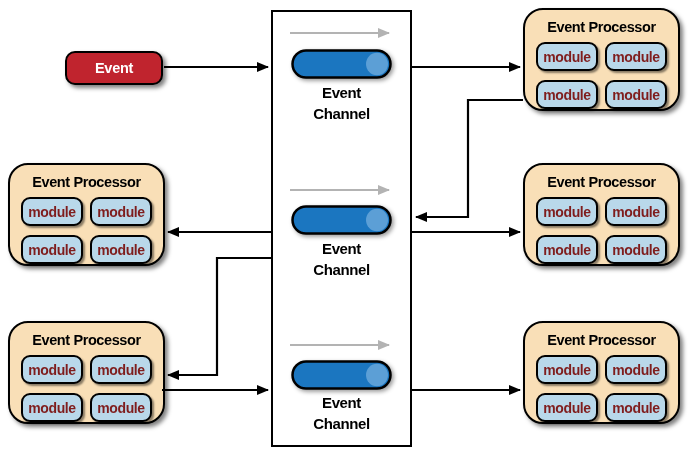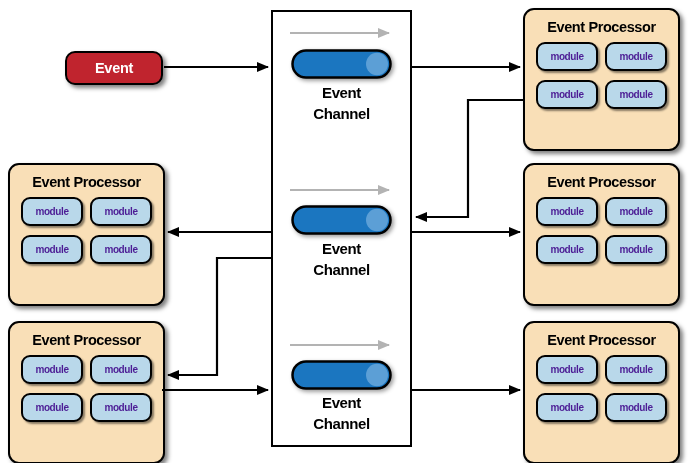--- a/index.html
+++ b/index.html
@@ -17,37 +17,37 @@
     position:absolute;left:291px;width:101px;height:30px;
     filter:drop-shadow(2px 2px 2px rgba(0,0,0,0.40));
   }
   .channel-label{
     position:absolute;left:271px;width:141px;text-align:center;
     font-size:15px;font-weight:700;letter-spacing:-0.4px;line-height:21px;color:#000;
   }
 
   
   .processor{
-    position:absolute;width:157px;height:143px;box-sizing:border-box;
-    background:#f9dfb7;border:2.5px solid #000;border-radius:11px;
+    position:absolute;width:157px;height:103px;box-sizing:border-box;
+    background:#f9dfb7;border:2.5px solid #000;border-radius:20px;
     box-shadow:3px 3px 4px rgba(0,0,0,0.50);
   }
   .proc-title{
     margin-top:9px;text-align:center;
     font-size:14.5px;font-weight:700;letter-spacing:-0.4px;color:#000;
   }
   .modules{
     display:grid;grid-template-columns:1fr 1fr;gap:9px 7px;
     padding:7px 11px 0 11px;
   }
   .module{
     height:25px;box-sizing:content-box;
     background:#b9d8ea;border:2px solid #000;border-radius:9px;
     display:flex;align-items:center;justify-content:center;
-    font-size:10px;font-weight:700;letter-spacing:-0.4px;color:#4c1d95;
+    font-size:14px;font-weight:700;letter-spacing:-0.4px;color:#7f1d1d;
     box-shadow:2px 2px 2px rgba(0,0,0,0.45);
   }
 
   
   .event-box{
     position:absolute;left:65px;top:51px;width:98px;height:34px;box-sizing:border-box;
     background:#c0242e;border:2.5px solid #000;border-radius:10px;
     display:flex;align-items:center;justify-content:center;
     color:#ffffff;font-size:14.5px;font-weight:700;letter-spacing:-0.3px;
     box-shadow:3px 3px 4px rgba(0,0,0,0.50);

